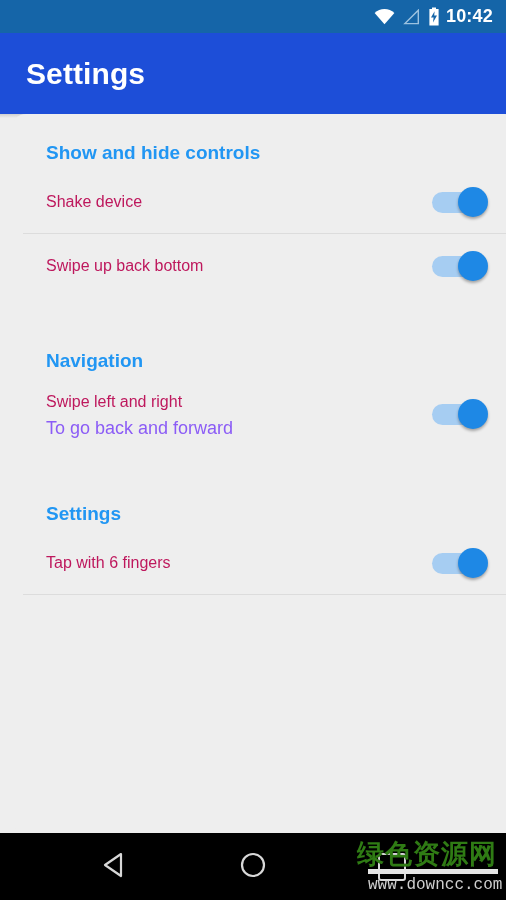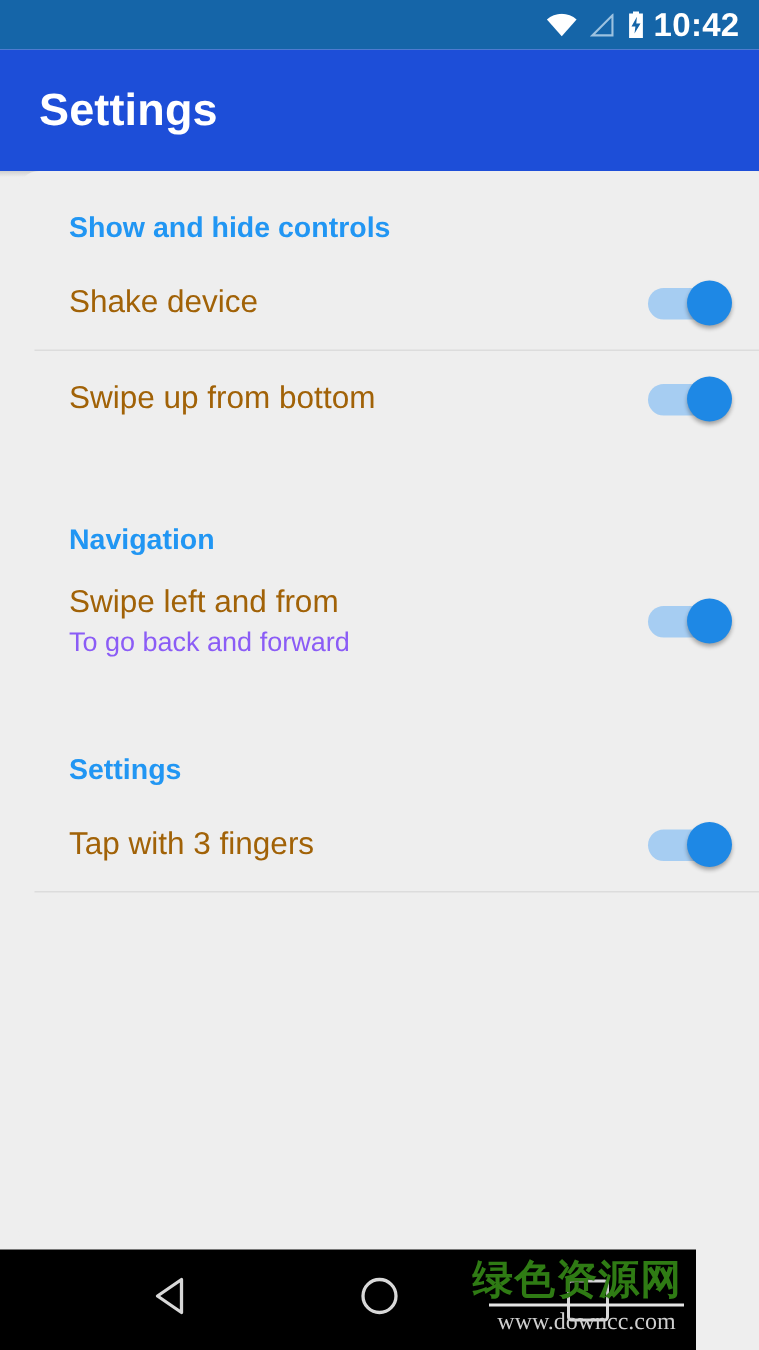--- a/index.html
+++ b/index.html
@@ -37,21 +37,21 @@
     display: flex;
     align-items: center;
     gap: 8px;
   }
   .icon-wifi, .icon-signal, .icon-battery {
     display: block;
     line-height: 0;
   }
   .status-time {
     color: #ffffff;
-    font-size: 22px;
+    font-size: 18px;
     font-weight: bold;
     letter-spacing: 0.2px;
     margin-left: 6px;
     font-family: "Liberation Sans", sans-serif;
   }
 
   
   .app-bar {
     position: absolute;
     top: 33px; left: 0;
@@ -107,22 +107,22 @@
     box-sizing: border-box;
     height: 63px;
   }
   .row.with-sub { height: 72px; }
   .row-texts {
     display: flex;
     flex-direction: column;
     justify-content: center;
   }
   .row-title {
-    color: #a16207;
-    font-size: 21px;
+    color: #be185d;
+    font-size: 16px;
     line-height: 26px;
   }
   .row-sub {
     color: #8b5cf6;
     font-size: 18px;
     line-height: 23px;
     margin-top: 2px;
   }
 
   
@@ -155,21 +155,21 @@
   .divider {
     height: 1px;
     background: #dcdcdc;
     margin: 0 11px;
   }
 
   
   .nav-bar {
     position: absolute;
     bottom: 0; left: 0;
-    width: 464px;
+    width: 506px;
     height: 67px;
     background: #000000;
   }
   .nav-btn {
     position: absolute;
     top: 0;
     height: 67px;
     width: 80px;
     display: flex;
     align-items: center;
@@ -198,23 +198,23 @@
     font-weight: bold;
     letter-spacing: 1px;
     line-height: 30px;
     font-family: "DejaVu Sans", sans-serif;
     text-shadow: 0 0 1px rgba(0,0,0,0.6);
   }
   .wm-url {
     color: #cfcfcf;
     font-size: 16px;
     line-height: 20px;
-    border-top: 2px solid #e5e5e5;
+    border-top: 5px solid #e5e5e5;
     padding-top: 1px;
-    font-family: Liberation Serif, serif;
+    font-family: Liberation Mono, monospace;
     margin-left: 12px;
   }
 </style>
 </head>
 <body>
 
 <div class="phone">
 
   <div class="status-bar">
     <div class="status-icons">
@@ -254,50 +254,50 @@
         </div>
         <div class="switch">
           <div class="track"></div>
           <div class="thumb"></div>
         </div>
       </div>
       <div class="divider"></div>
 
       <div class="row">
         <div class="row-texts">
-          <span class="row-title">Swipe up from bottom</span>
+          <span class="row-title">Swipe up back bottom</span>
         </div>
         <div class="switch">
           <div class="track"></div>
           <div class="thumb"></div>
         </div>
       </div>
     </div>
 
     <div class="sec-gap-top-2">
       <div class="section-header">Navigation</div>
 
       <div class="row with-sub">
         <div class="row-texts">
-          <span class="row-title">Swipe left and from</span>
+          <span class="row-title">Swipe left and right</span>
           <span class="row-sub">To go back and forward</span>
         </div>
         <div class="switch">
           <div class="track"></div>
           <div class="thumb"></div>
         </div>
       </div>
     </div>
 
     <div class="sec-gap-top-2">
       <div class="section-header">Settings</div>
 
       <div class="row">
         <div class="row-texts">
-          <span class="row-title">Tap with 3 fingers</span>
+          <span class="row-title">Tap with 6 fingers</span>
         </div>
         <div class="switch">
           <div class="track"></div>
           <div class="thumb"></div>
         </div>
       </div>
       <div class="divider"></div>
     </div>
 
   </div>

